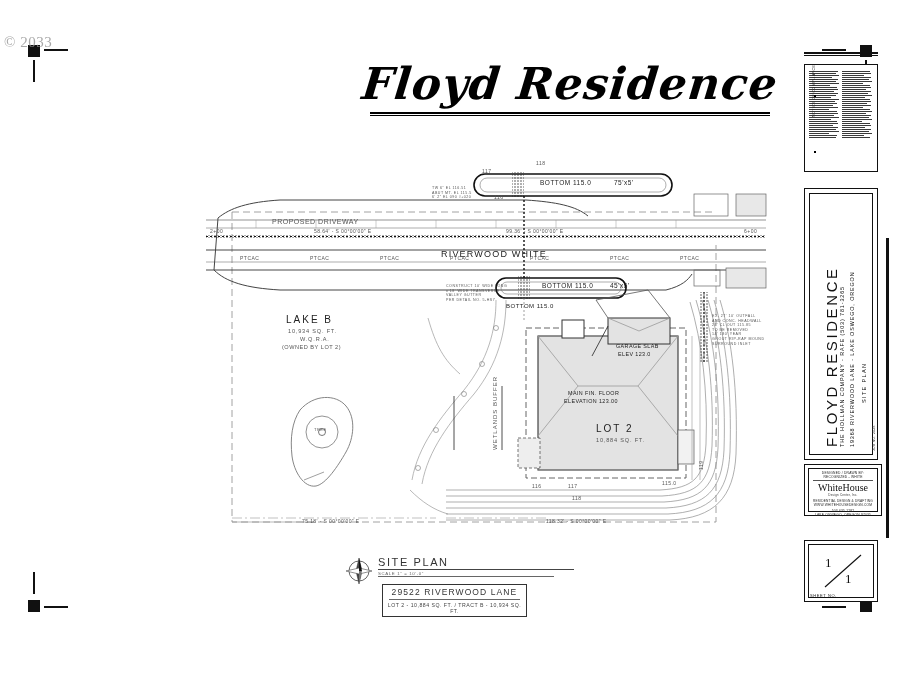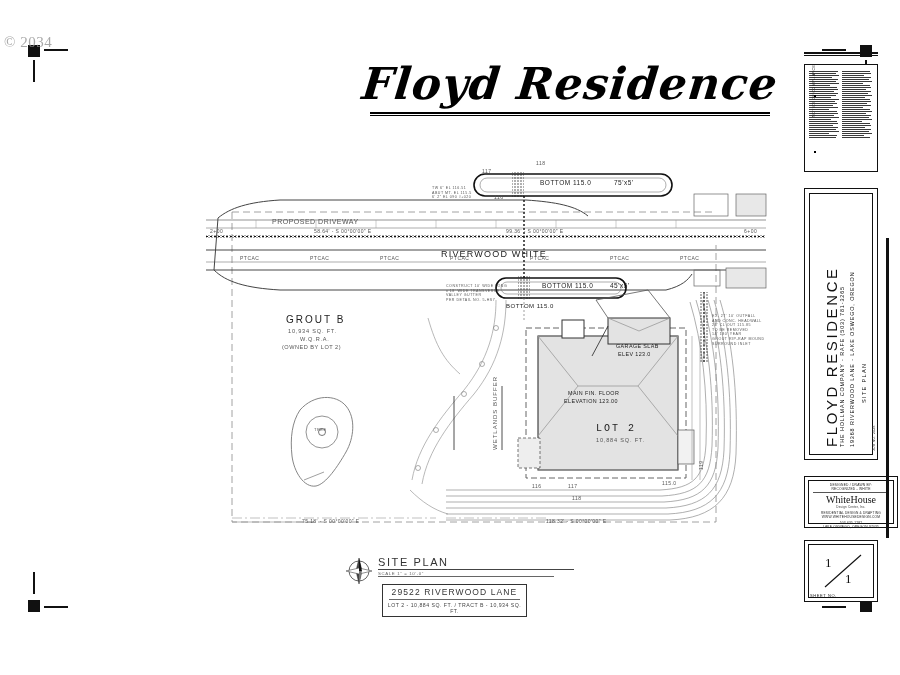--- a/index.html
+++ b/index.html
@@ -220,21 +220,21 @@
     letter-spacing: 1.3px;
   }
   #v-jobno {
     left: 67px; top: 262px;
     font-size: 3.4px;
     letter-spacing: .3px;
     color: #333;
   }
 
   
-  #logo-box { left: 4px; top: 428px; width: 94px; height: 52px; padding-left: 34px; }
+  #logo-box { left: 4px; top: 416px; width: 78px; height: 52px; padding-left: 34px; }
   #logo-inner {
     position: absolute;
     inset: 3px;
     border: 1px solid #111;
     text-align: center;
     padding-top: 2px;
   }
   .logo-micro {
     font-size: 3.3px;
     letter-spacing: .2px;
@@ -326,21 +326,21 @@
   <div class="reg-tick" style="left:822px; top:49px;  width:24px; height:2px;"></div>
 
   <div class="reg-square" style="left:28px;  top:600px;"></div>
   <div class="reg-tick" style="left:33px;  top:572px; width:2px; height:22px;"></div>
   <div class="reg-tick" style="left:44px;  top:606px; width:24px; height:2px;"></div>
 
   <div class="reg-square" style="left:860px; top:600px;"></div>
   <div class="reg-tick" style="left:865px; top:572px; width:2px; height:22px;"></div>
   <div class="reg-tick" style="left:822px; top:606px; width:24px; height:2px;"></div>
 
-  <div id="watermark">© 2034</div>
+  <div id="watermark">© 2033</div>
 
   <div id="title-wrap">
     <div id="main-title">Floyd Residence</div>
     <div id="title-rule"></div>
   </div>
 
   <div id="drawing">
     <svg width="580" height="400" viewBox="0 0 580 400">
       <defs>
         <pattern id="hatchGray" width="4" height="4" patternUnits="userSpaceOnUse" patternTransform="rotate(45)">
@@ -509,36 +509,36 @@
     <div class="dlabel" style="left:484px; top:105px; font-size:5px;">PTCAC</div>
 
     <div class="dlabel dark" style="left:344px; top:29px; font-size:6.5px;">BOTTOM 115.0</div>
     <div class="dlabel dark" style="left:418px; top:29px; font-size:6.5px;">75'x5'</div>
 
     <div class="dlabel dark" style="left:346px; top:132px; font-size:6.5px;">BOTTOM 115.0</div>
     <div class="dlabel dark" style="left:414px; top:132px; font-size:6.5px;">45'x5'</div>
 
     <div class="dlabel dark" style="left:310px; top:153px; font-size:6px;">BOTTOM 115.0</div>
 
-    <div class="dlabel dark" style="left:90px; top:164px; font-size:10px; letter-spacing:2px;">GROUT B</div>
+    <div class="dlabel dark" style="left:90px; top:164px; font-size:10px; letter-spacing:2px;">LAKE B</div>
     <div class="dlabel" style="left:92px; top:178px; font-size:5.6px; letter-spacing:.8px;">10,934 SQ. FT.</div>
     <div class="dlabel" style="left:104px; top:186px; font-size:5.6px; letter-spacing:.8px;">W.Q.R.A.</div>
     <div class="dlabel" style="left:86px; top:194px; font-size:5.6px; letter-spacing:.5px;">(OWNED BY LOT 2)</div>
 
     <div class="dlabel" style="left:118px; top:277px; font-size:4px;">TREE</div>
 
     <div class="dlabel vlabel" style="left:296px; top:300px; font-size:6px; letter-spacing:1px; transform:rotate(-90deg);">WETLANDS BUFFER</div>
 
     <div class="dlabel dark" style="left:372px; top:240px; font-size:5.4px; letter-spacing:.4px;">MAIN FIN. FLOOR</div>
     <div class="dlabel dark" style="left:368px; top:248px; font-size:5.4px; letter-spacing:.4px;">ELEVATION 123.00</div>
 
     <div class="dlabel dark" style="left:420px; top:193px; font-size:5.4px; letter-spacing:.4px;">GARAGE SLAB</div>
     <div class="dlabel dark" style="left:422px; top:201px; font-size:5.4px; letter-spacing:.4px;">ELEV 123.0</div>
 
-    <div class="dlabel dark" style="left:400px; top:273px; font-size:10px; letter-spacing:2px;font-family:Liberation Mono, monospace;">LOT 2</div>
+    <div class="dlabel dark" style="left:400px; top:273px; font-size:10px; letter-spacing:2px;">LOT 2</div>
     <div class="dlabel" style="left:400px; top:287px; font-size:5.6px; letter-spacing:.8px;">10,884 SQ. FT.</div>
 
     <div class="dlabel" style="left:466px; top:330px; font-size:5px;">115.0</div>
     <div class="dlabel" style="left:376px; top:345px; font-size:5px;">118</div>
     <div class="dlabel" style="left:336px; top:333px; font-size:5px;">116</div>
     <div class="dlabel" style="left:372px; top:333px; font-size:5px;">117</div>
     <div class="dlabel vlabel" style="left:502px; top:320px; font-size:5px; transform:rotate(-90deg);">119</div>
 
     <div class="dlabel" style="left:286px; top:18px; font-size:5px;">117</div>
     <div class="dlabel" style="left:340px; top:10px; font-size:5px;">118</div>

